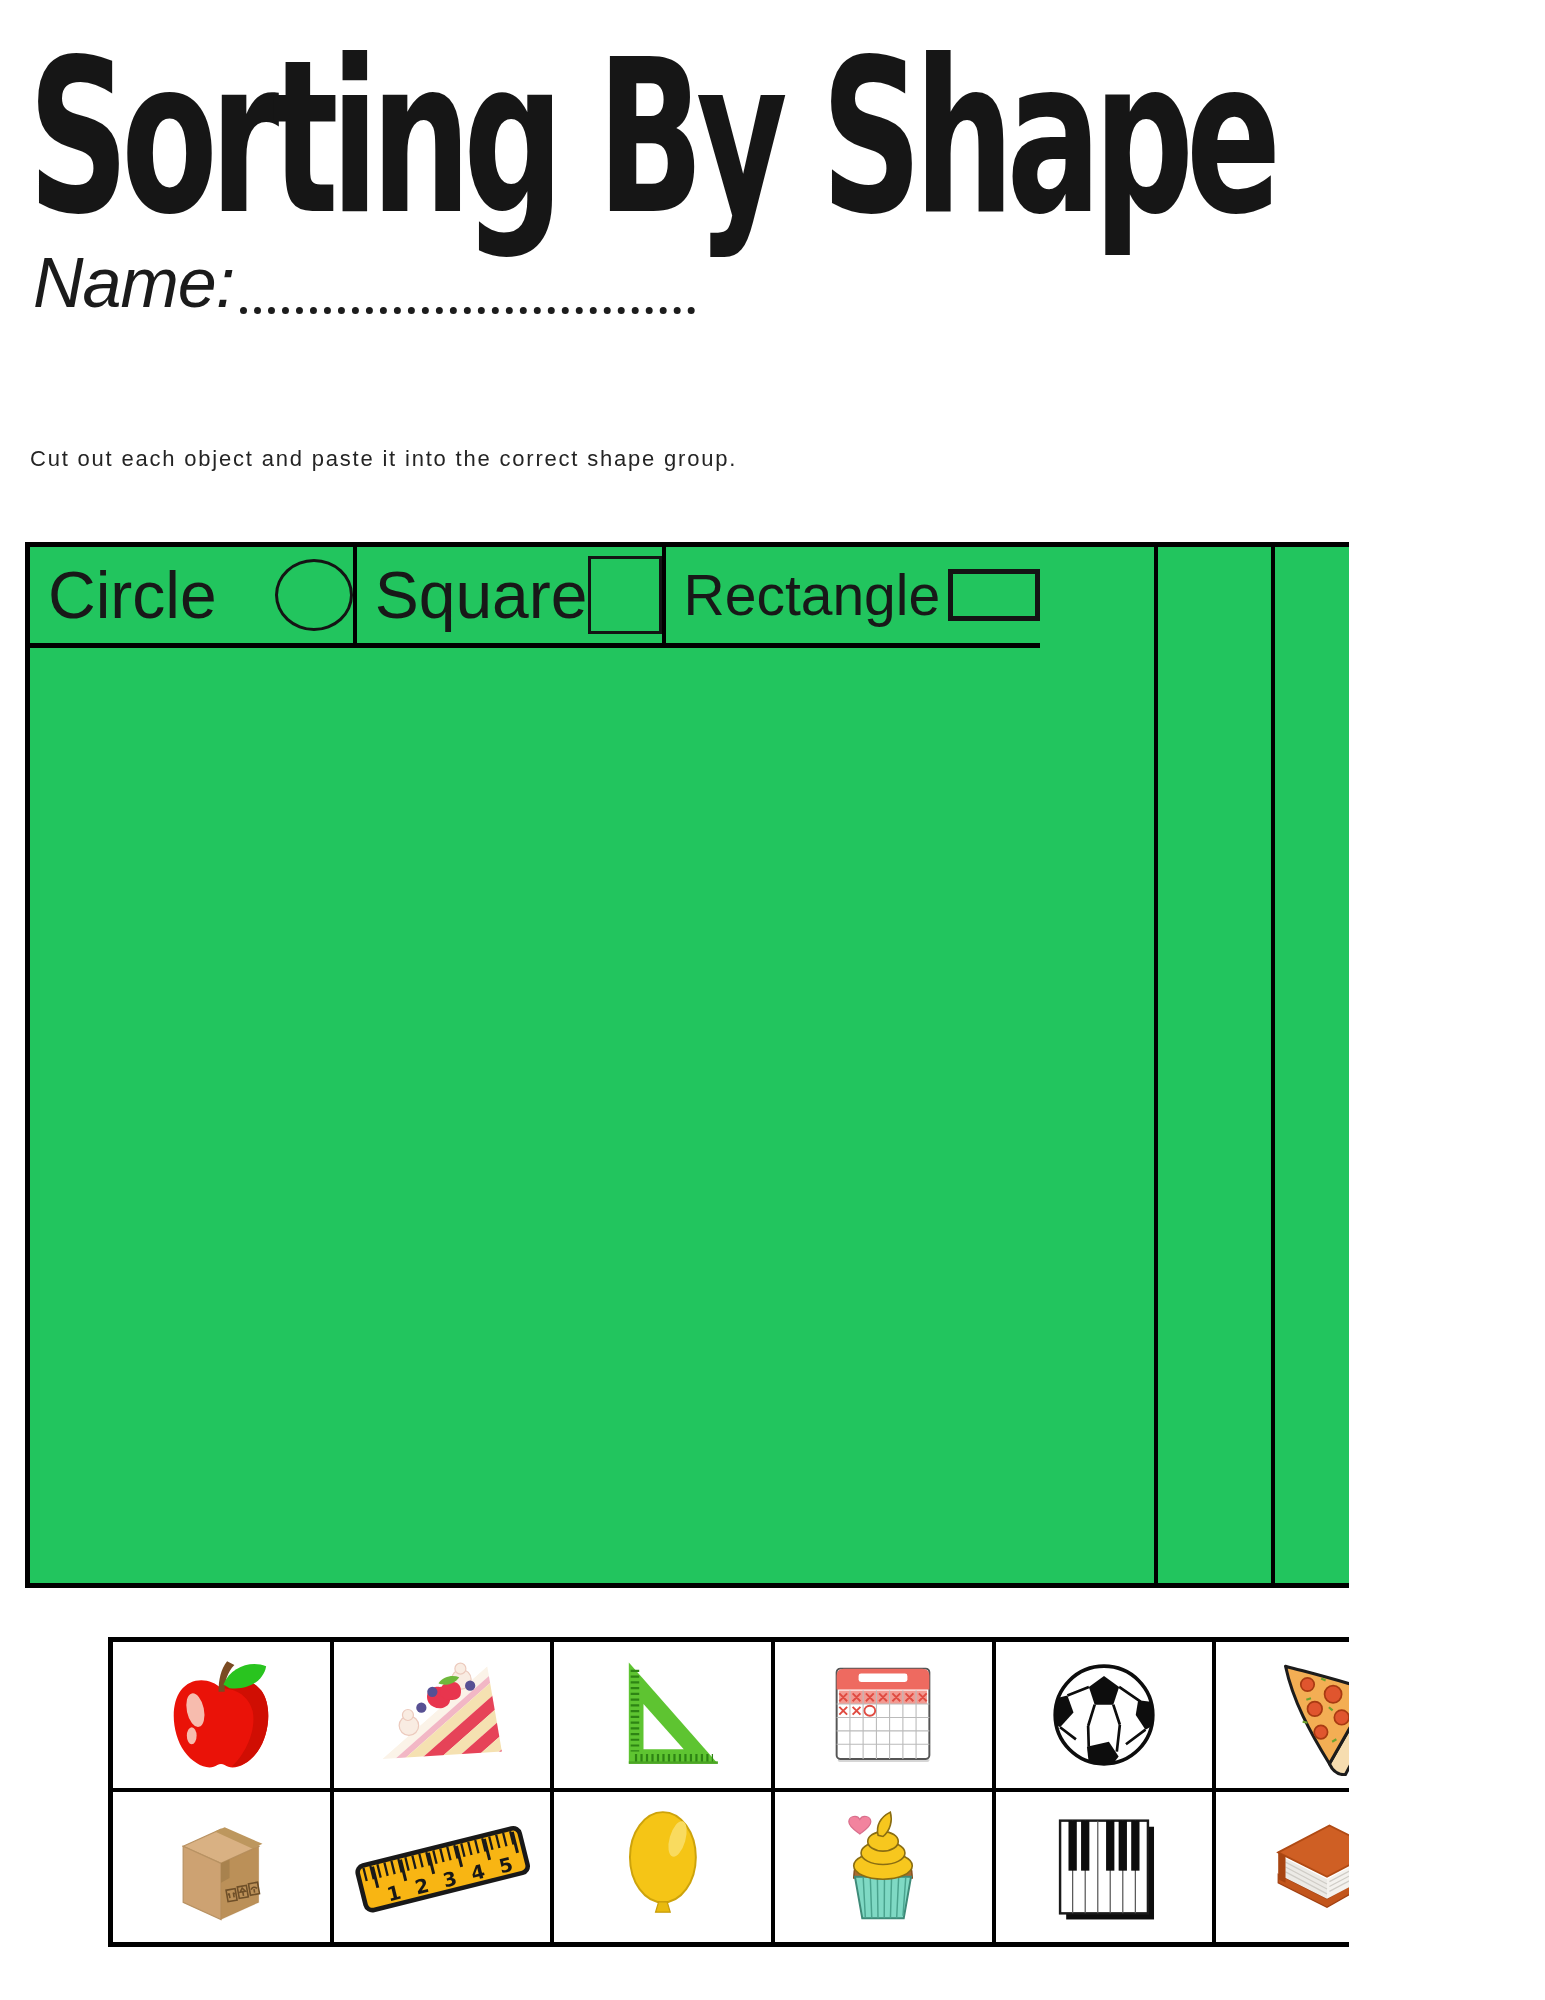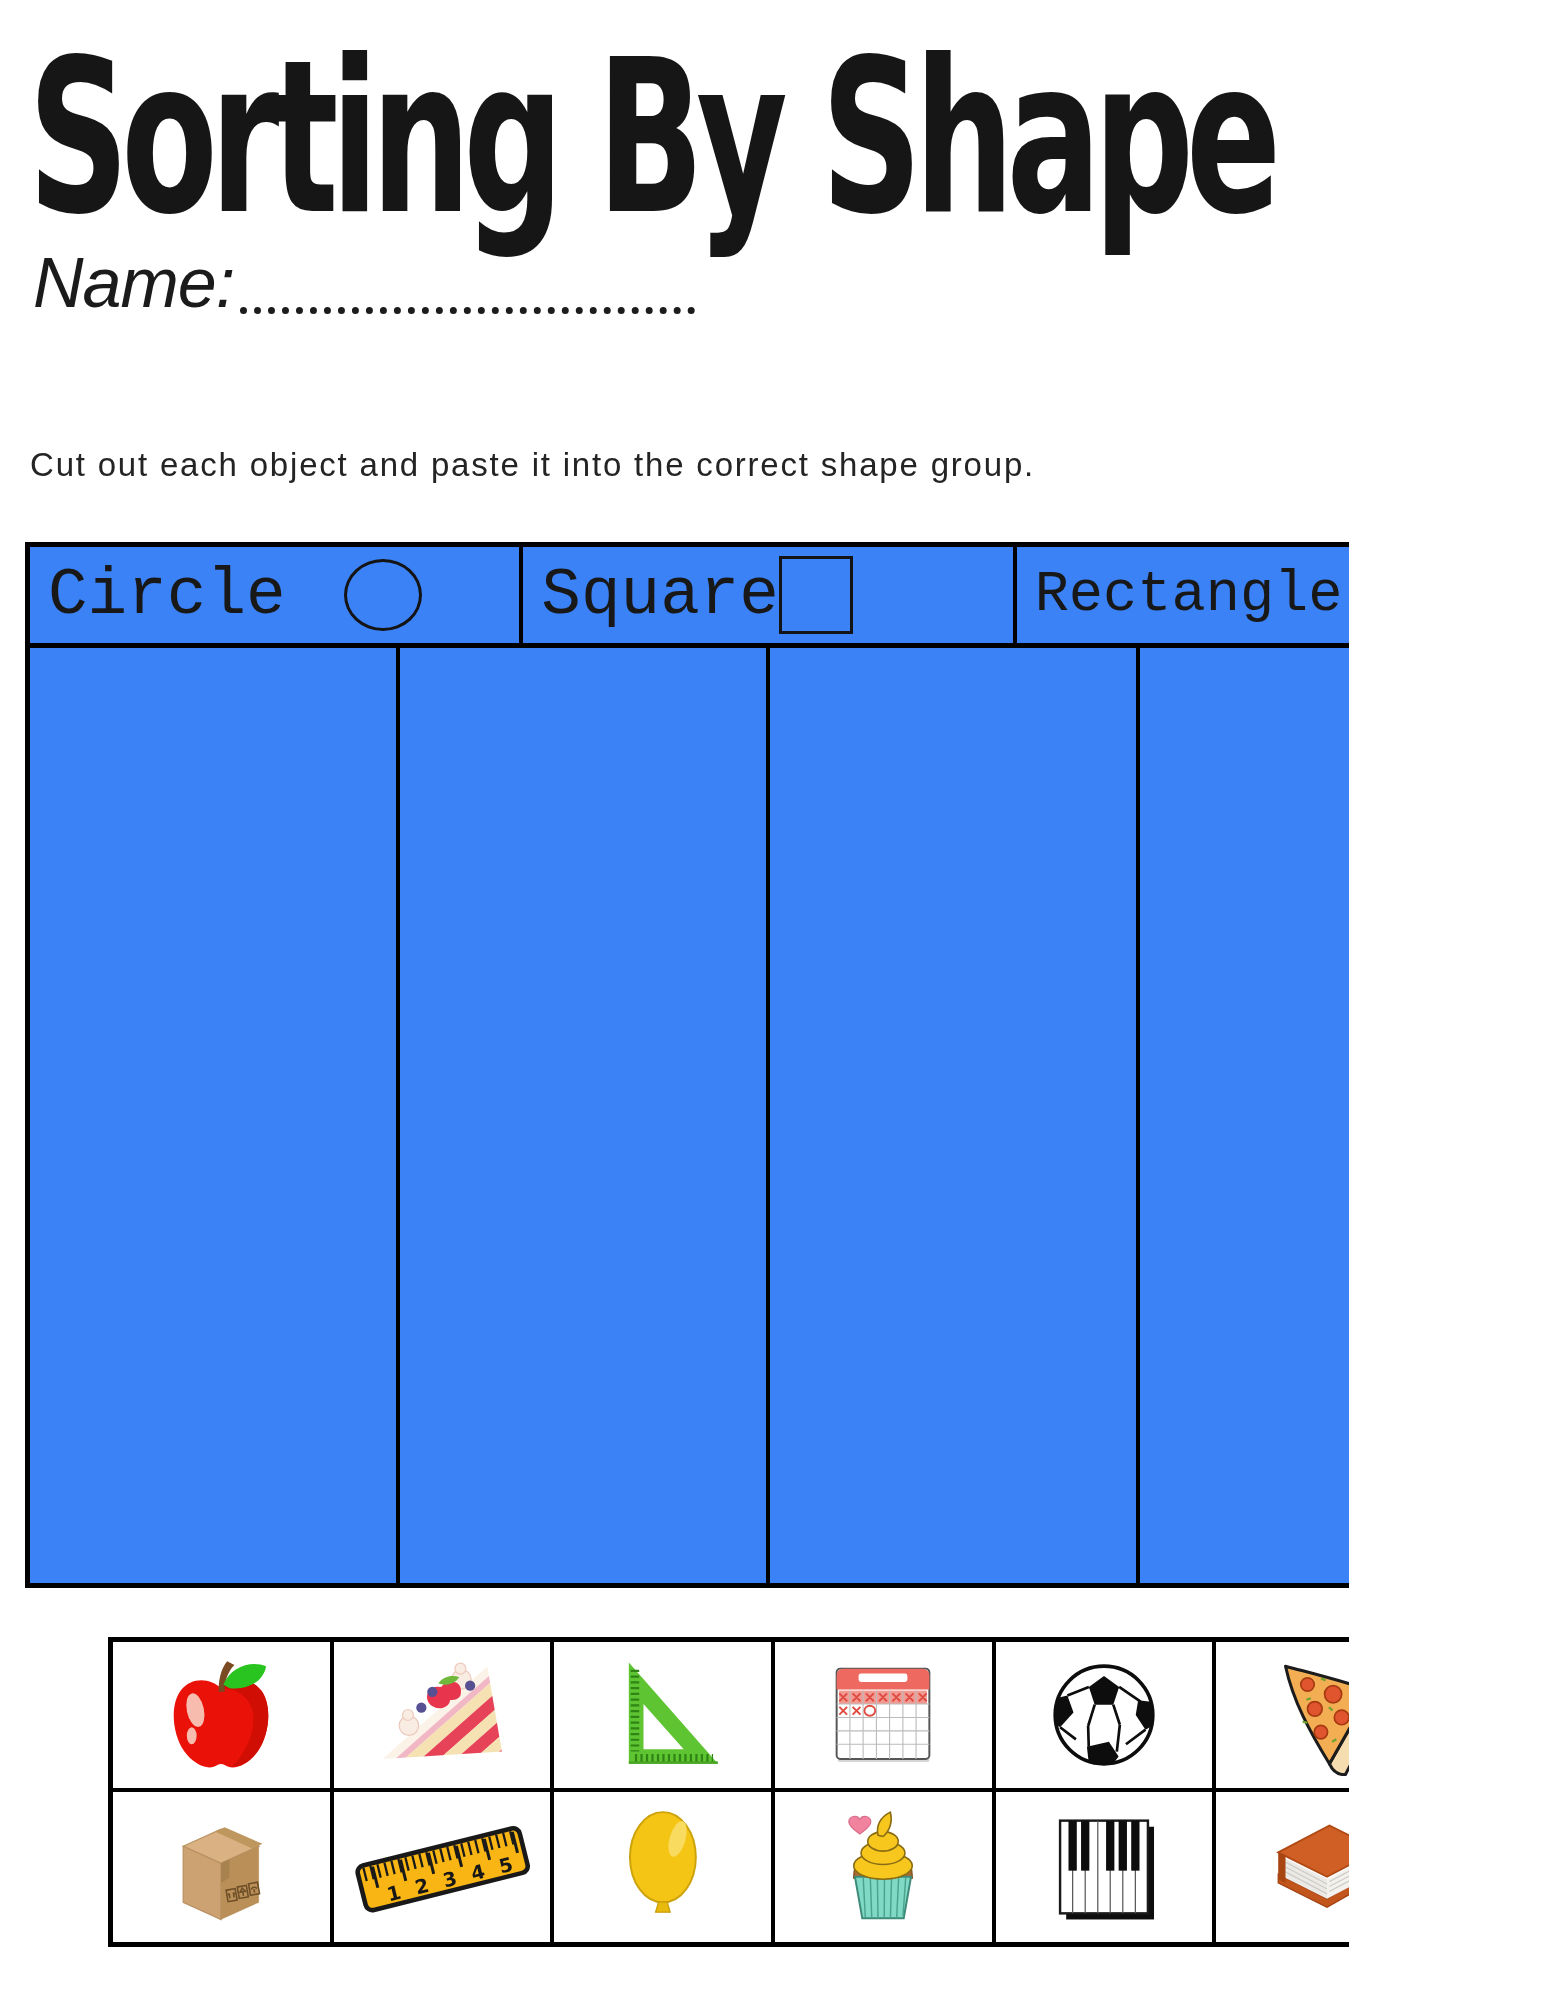--- a/index.html
+++ b/index.html
@@ -10,26 +10,26 @@
   .title{position:absolute;left:28px;top:26px;margin:0;white-space:nowrap;
          font-family:"DejaVu Sans",sans-serif;font-weight:bold;font-size:180px;line-height:190px;
          letter-spacing:-10px;color:#161616;transform:scale(0.78,1.18);transform-origin:left top;}
 
   
   .name-row{position:absolute;left:33px;top:248px;display:flex;align-items:flex-end;}
   .name-label{font-size:70px;line-height:70px;color:#1b1b1b;letter-spacing:-1px;font-style:italic;}
   .name-line{display:inline-block;width:455px;height:0;border-bottom:7px dotted #1c1c1c;margin:0 0 4px 6px;}
 
   
-  .instruction{position:absolute;left:30px;top:446px;margin:0;font-size:33px;letter-spacing:1.8px;
+  .instruction{position:absolute;left:30px;top:446px;margin:0;font-size:22px;letter-spacing:1.8px;
                color:#242424;white-space:nowrap;}
 
   
   .sort-table{position:absolute;left:25px;top:542px;width:1486px;height:1046px;
-              border:5px solid #000;box-sizing:border-box;display:flex;flex-direction:column;background:#3b82f6;font-family:Liberation Mono, monospace;}
+              border:5px solid #000;box-sizing:border-box;display:flex;flex-direction:row;background:#22c55e;}
   .thead{display:flex;height:96px;border-bottom:5px solid #000;flex:0 0 auto;}
   .tbody{display:flex;flex:1 1 auto;}
   .th,.tcell{flex:1 1 0;border-right:4px solid #000;box-sizing:border-box;}
   .th:last-child,.tcell:last-child{border-right:none;}
   .th{display:flex;align-items:center;padding-left:18px;}
   .th-label{color:#181818;white-space:nowrap;}
   .th-c1 .th-label,.th-c2 .th-label,.th-c3 .th-label{font-size:66px;}
   .th-c4 .th-label{font-size:57px;}
   .th-c1 .th-label{margin-right:58px;}
   .th-c2 .th-label{}

